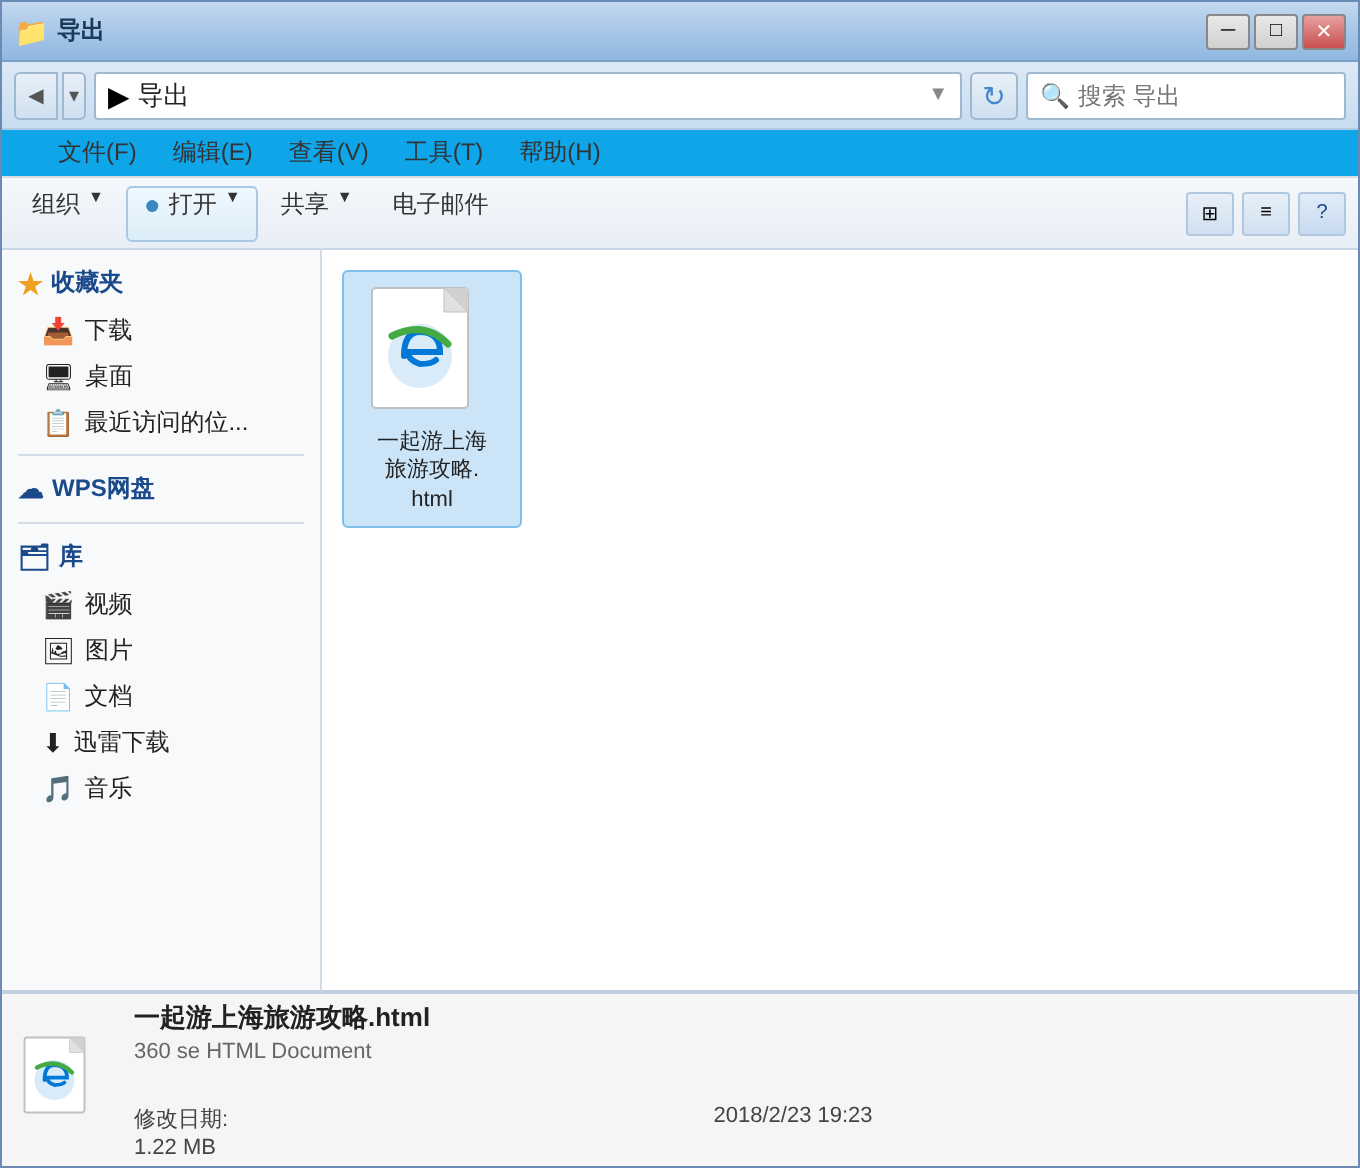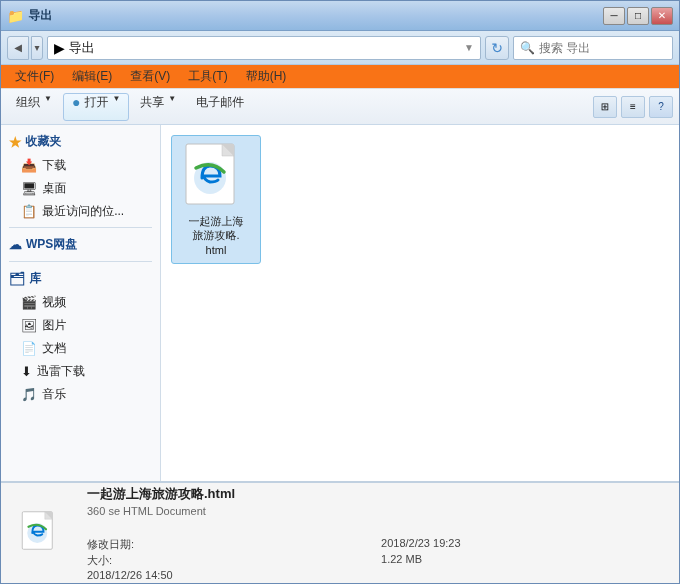--- a/index.html
+++ b/index.html
@@ -159,24 +159,24 @@
       width: 110px;
       font-size: 12px;
       color: #888;
       background: transparent;
       font-family: inherit;
     }
 
     
     .menu-bar {
       height: 24px;
-      background: #f97316;
-      display: flex;
-      align-items: center;
-      padding: 0 6px;
+      background: #0ea5e9;
+      display: flex;
+      align-items: center;
+      padding: 0 20px;
       gap: 2px;
       border-bottom: 1px solid #ddd;
     }
 
     .menu-item {
       padding: 2px 8px;
       font-size: 12px;
       color: #333;
       cursor: pointer;
       border-radius: 2px;
@@ -308,27 +308,27 @@
     .file-label {
       font-size: 11px;
       color: #222;
       text-align: center;
       line-height: 1.3;
       word-break: break-all;
     }
 
     
     .status-bar {
-      height: 102px;
+      height: 88px;
       background: #f5f5f5;
       border-top: 2px solid #c0d0e0;
       display: flex;
       align-items: center;
-      padding: 0 20px;
-      gap: 26px;
+      padding: 0 10px;
+      gap: 16px;
     }
 
     .status-info {
       flex: 1;
     }
 
     .status-filename {
       font-size: 13px;
       font-weight: bold;
       color: #222;
@@ -546,20 +546,18 @@
       <path d="M18 36 Q18 24 26 24 Q36 24 36 34 L20 34 Q20 38 26 40 Q32 40 34 38" stroke="#0078d7" stroke-width="3" fill="none" stroke-linecap="round"></path>
       <path d="M12 26 Q28 18 40 30" stroke="#44aa44" stroke-width="3.5" fill="none" stroke-linecap="round"></path>
     </svg>
 
     <div class="status-info">
       <div class="status-filename">一起游上海旅游攻略.html</div>
       <div class="status-type">360 se HTML Document</div>
       <div class="status-details">
         <span>修改日期:</span>
         <span>2018/2/23 19:23</span>
-        <span>大小:</span>
         <span>1.22 MB</span>
-        <span>2018/12/26 14:50</span>
       </div>
     </div>
 
   </div>
 </div>
 
 </body></html>

